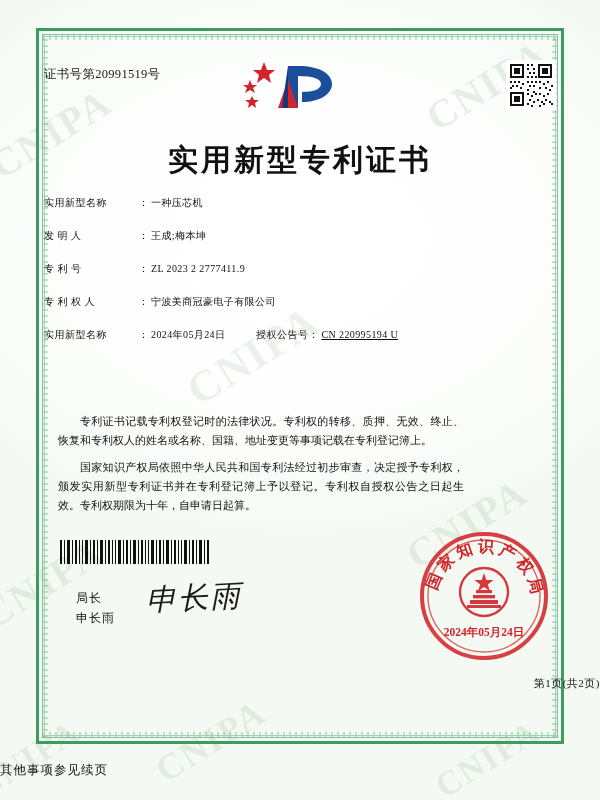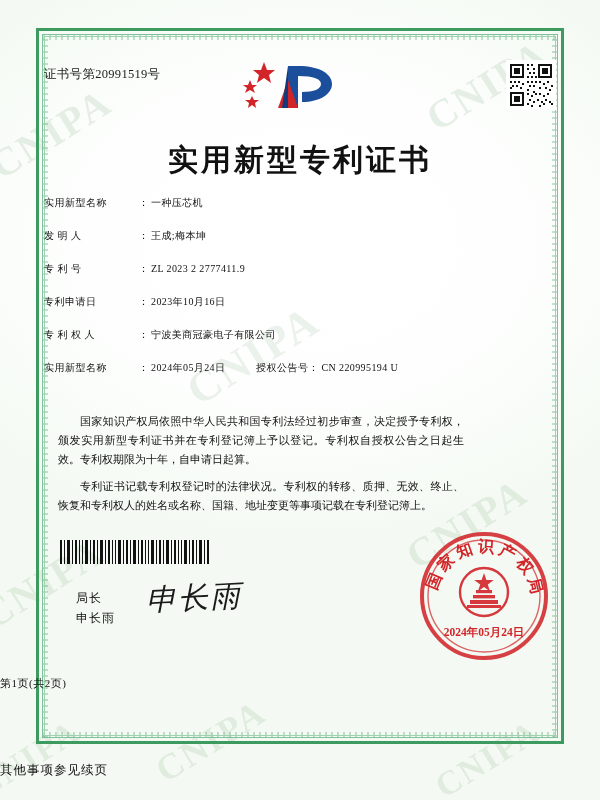--- a/index.html
+++ b/index.html
@@ -147,20 +147,21 @@
     letter-spacing: 0.4px;
   }
   .field-row .second-label {
     display: inline-block;
     margin-left: 28px;
     letter-spacing: 0.5px;
   }
   .field-row .second-value {
     display: inline-block;
     letter-spacing: 0.4px;
+    text-decoration: underline;
   }
 
   .paragraphs {
     position: absolute;
     left: 58px;
     top: 412px;
     width: 406px;
     font-family: "Liberation Serif", serif;
     font-size: 11px;
     line-height: 19px;
@@ -206,21 +207,21 @@
     right: 50px;
     top: 530px;
     width: 132px;
     height: 132px;
   }
 
   .page-no {
     position: absolute;
     left: 0; right: 0;
     top: 676px;
-    text-align: left;
+    text-align: right;
     font-size: 11px;
     color: #111;
     font-family: "Liberation Serif", serif;
     letter-spacing: 0.5px;
   }
 
   .footer-note {
     position: absolute;
     left: 0; right: 0;
     top: 762px;
@@ -344,41 +345,36 @@
       <span class="field-label">发  明  人</span>
       <span>：</span>
       <span class="field-value">王成;梅本坤</span>
     </div>
     <div class="field-row">
       <span class="field-label">专  利  号</span>
       <span>：</span>
       <span class="field-value">ZL 2023 2 2777411.9</span>
     </div>
     <div class="field-row">
-      <span class="field-label">专利申请日</span>
-      <span>：</span>
-      <span class="field-value">2023年10月16日</span>
-    </div>
-    <div class="field-row">
       <span class="field-label">专 利 权 人</span>
       <span>：</span>
       <span class="field-value">宁波美商冠豪电子有限公司</span>
     </div>
     <div class="field-row">
       <span class="field-label">实用新型名称</span>
       <span>：</span>
       <span class="field-value">2024年05月24日</span>
       <span class="second-label">授权公告号：</span>
       <span class="second-value">CN 220995194 U</span>
     </div>
   </div>
 
   <div class="paragraphs">
+    <p>专利证书记载专利权登记时的法律状况。专利权的转移、质押、无效、终止、恢复和专利权人的姓名或名称、国籍、地址变更等事项记载在专利登记簿上。</p>
     <p>国家知识产权局依照中华人民共和国专利法经过初步审查，决定授予专利权，颁发实用新型专利证书并在专利登记簿上予以登记。专利权自授权公告之日起生效。专利权期限为十年，自申请日起算。</p>
-    <p>专利证书记载专利权登记时的法律状况。专利权的转移、质押、无效、终止、恢复和专利权人的姓名或名称、国籍、地址变更等事项记载在专利登记簿上。</p>
   </div>
 
   <div class="barcode">
     <svg width="150" height="24" viewBox="0 0 150 24">
       <g fill="#111">
         <rect x="0" y="0" width="2" height="24"></rect>
           <rect x="4" y="0" width="1" height="24"></rect>
         <rect x="7" y="0" width="3" height="24"></rect>
           <rect x="12" y="0" width="1" height="24"></rect>
         <rect x="15" y="0" width="2" height="24"></rect>

